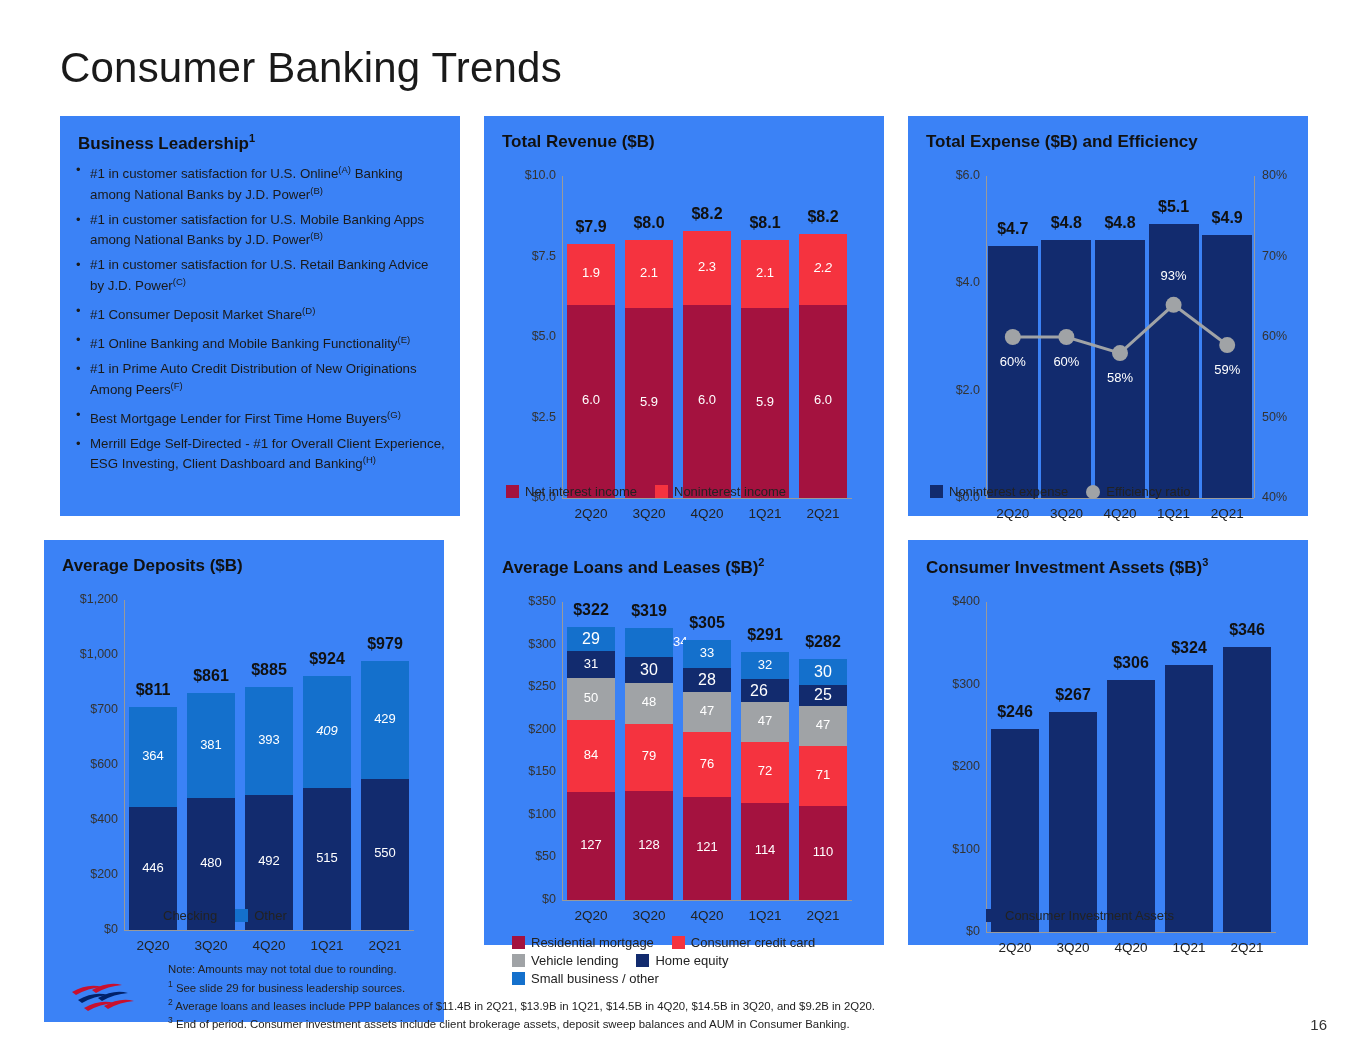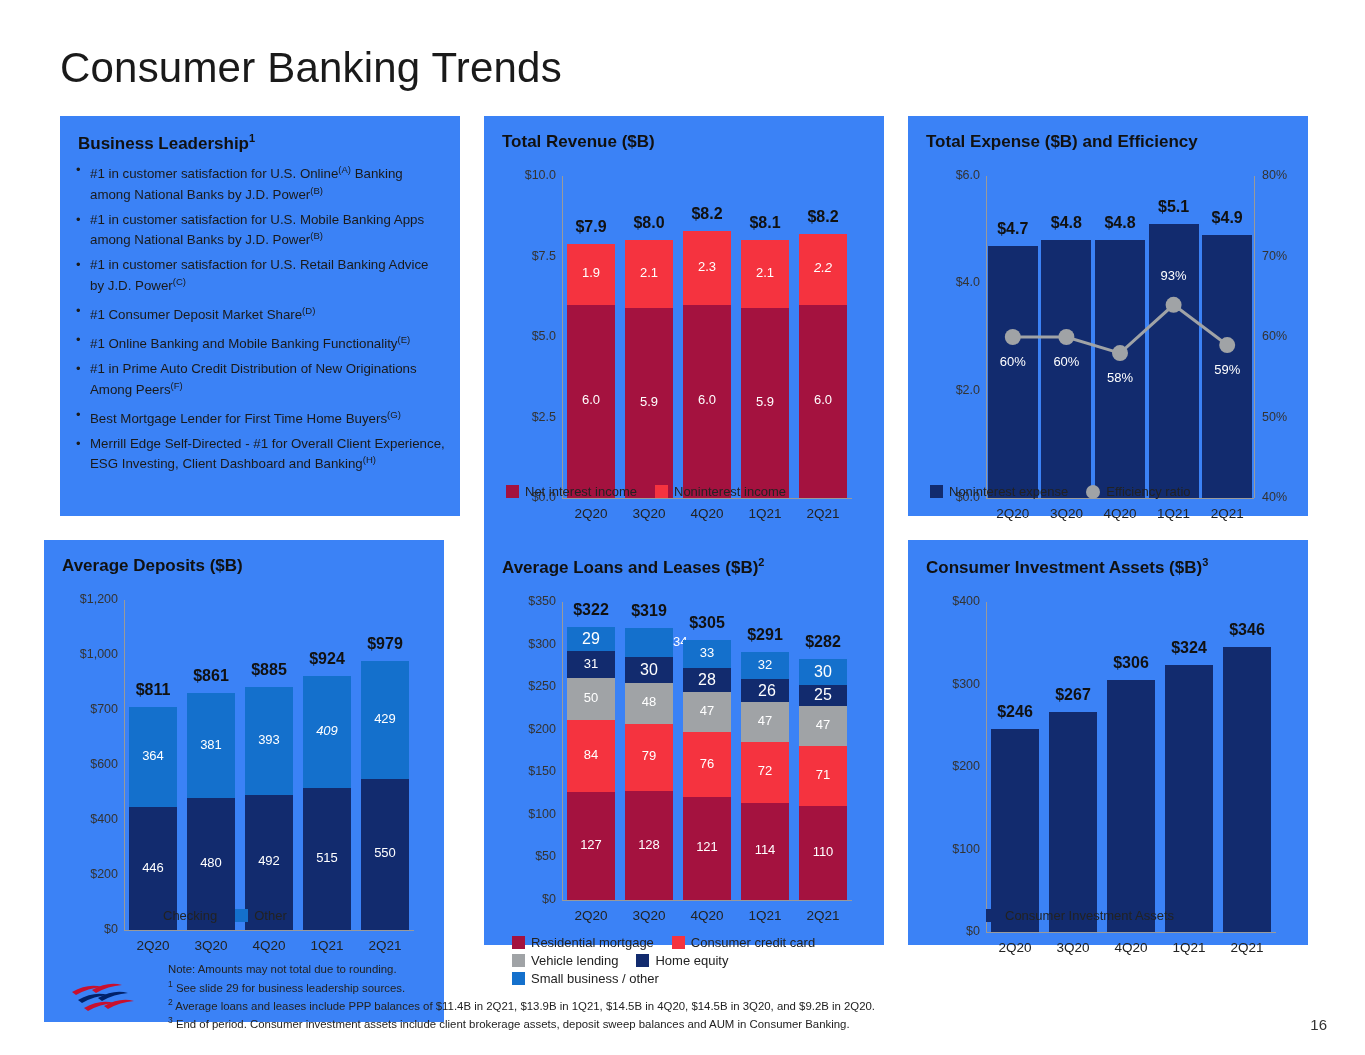--- a/index.html
+++ b/index.html
@@ -299,21 +299,21 @@
       <div class="seg-label" style="position:absolute; left:199px; top:105.36285714285712px; width:48px;">33</div>
       <div class="bar-total" style="position:absolute; left:178px; top:74.31428571428569px; width:90px;">$305</div>
       <div class="xtick" style="position:absolute; left:183px; top:368px; width:80px;">4Q20</div>
       <div style="position:absolute; left:257px; top:262.9371428571428px; width:48px; height:97.06285714285715px; background:#a4123f;"></div>
       <div class="seg-label" style="position:absolute; left:257px; top:302.4685714285714px; width:48px;">114</div>
       <div style="position:absolute; left:257px; top:201.6342857142857px; width:48px; height:61.30285714285714px; background:#f5333f;"></div>
       <div class="seg-label" style="position:absolute; left:257px; top:223.28571428571428px; width:48px;">72</div>
       <div style="position:absolute; left:257px; top:161.61714285714285px; width:48px; height:40.01714285714286px; background:#a0a3a6;"></div>
       <div class="seg-label" style="position:absolute; left:257px; top:172.62571428571428px; width:48px;">47</div>
       <div style="position:absolute; left:257px; top:139.48px; width:48px; height:22.13714285714286px; background:#122b6e;"></div>
-      <div class="seg-label small" style="position:absolute; left:265px; top:141.54857142857142px; width:36px;">26</div>
+      <div class="seg-label small" style="position:absolute; left:257px; top:141.54857142857142px; width:36px;">26</div>
       <div style="position:absolute; left:257px; top:112.23428571428573px; width:48px; height:27.245714285714286px; background:#1470cc;"></div>
       <div class="seg-label" style="position:absolute; left:257px; top:116.85714285714288px; width:48px;">32</div>
       <div class="bar-total" style="position:absolute; left:236px; top:86.23428571428573px; width:90px;">$291</div>
       <div class="xtick" style="position:absolute; left:241px; top:368px; width:80px;">1Q21</div>
       <div style="position:absolute; left:315px; top:266.34285714285716px; width:48px; height:93.65714285714286px; background:#a4123f;"></div>
       <div class="seg-label" style="position:absolute; left:315px; top:304.1714285714286px; width:48px;">110</div>
       <div style="position:absolute; left:315px; top:205.89142857142858px; width:48px; height:60.451428571428565px; background:#f5333f;"></div>
       <div class="seg-label" style="position:absolute; left:315px; top:227.11714285714285px; width:48px;">71</div>
       <div style="position:absolute; left:315px; top:165.8742857142857px; width:48px; height:40.01714285714286px; background:#a0a3a6;"></div>
       <div class="seg-label" style="position:absolute; left:315px; top:176.88285714285712px; width:48px;">47</div>

